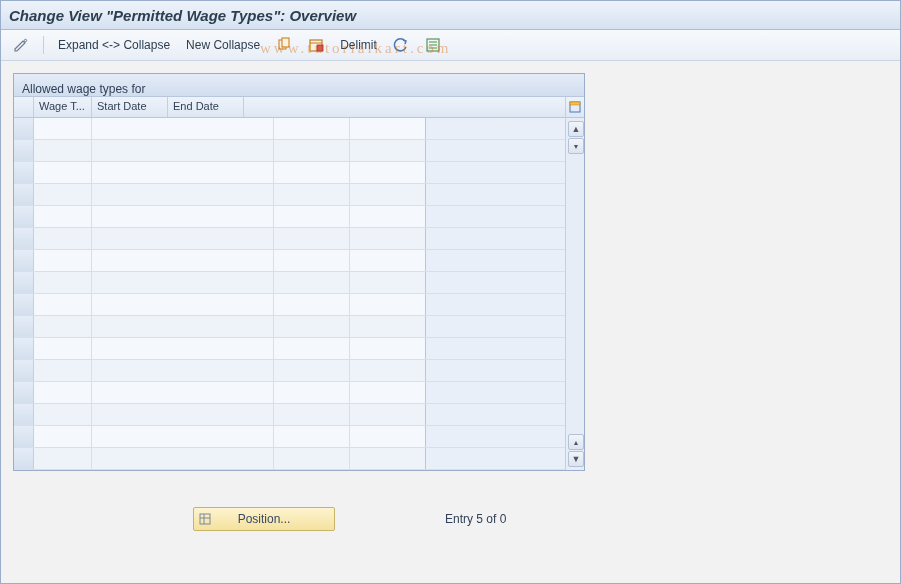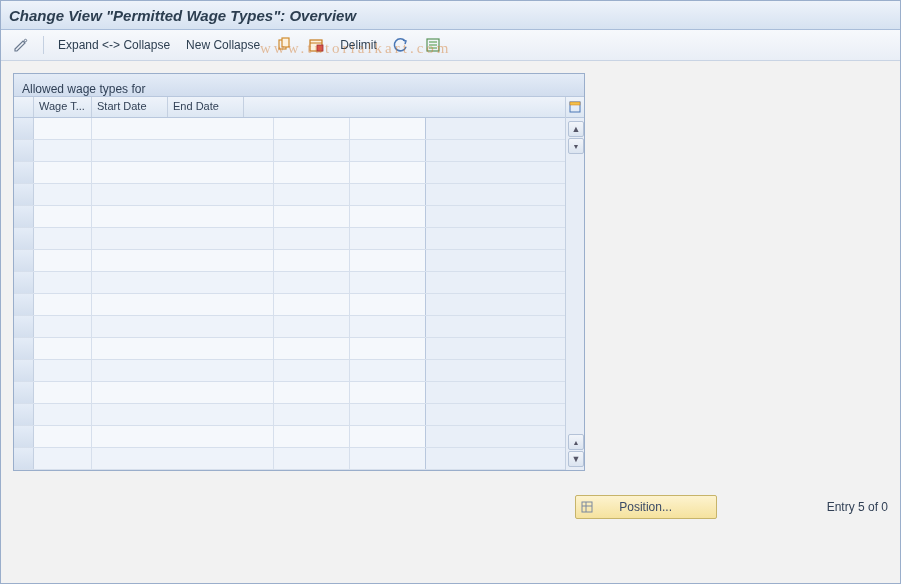--- a/index.html
+++ b/index.html
@@ -174,26 +174,25 @@
     width: 14px;
     height: 14px;
     background: linear-gradient(#f2f5fa,#dbe4f0);
     border: 1px solid #b4c2d7;
     border-radius: 2px;
     display:flex;align-items:center;justify-content:center;
     font-size:9px;color:#556;
     margin: 1px auto;
   }
   .bottom-area {
-    margin-top: 24px;
+    margin-top: 36px;
     display: flex;
     align-items: center;
     padding-left: 180px;
     gap: 110px;
-    justify-content: flex-end;
   }
   .pos-btn {
     width: 140px;
     height: 22px;
     background: linear-gradient(#fdf3cf, #f5e29e);
     border: 1px solid #c7b46a;
     border-radius: 2px;
     display: flex;
     align-items: center;
     justify-content: center;

